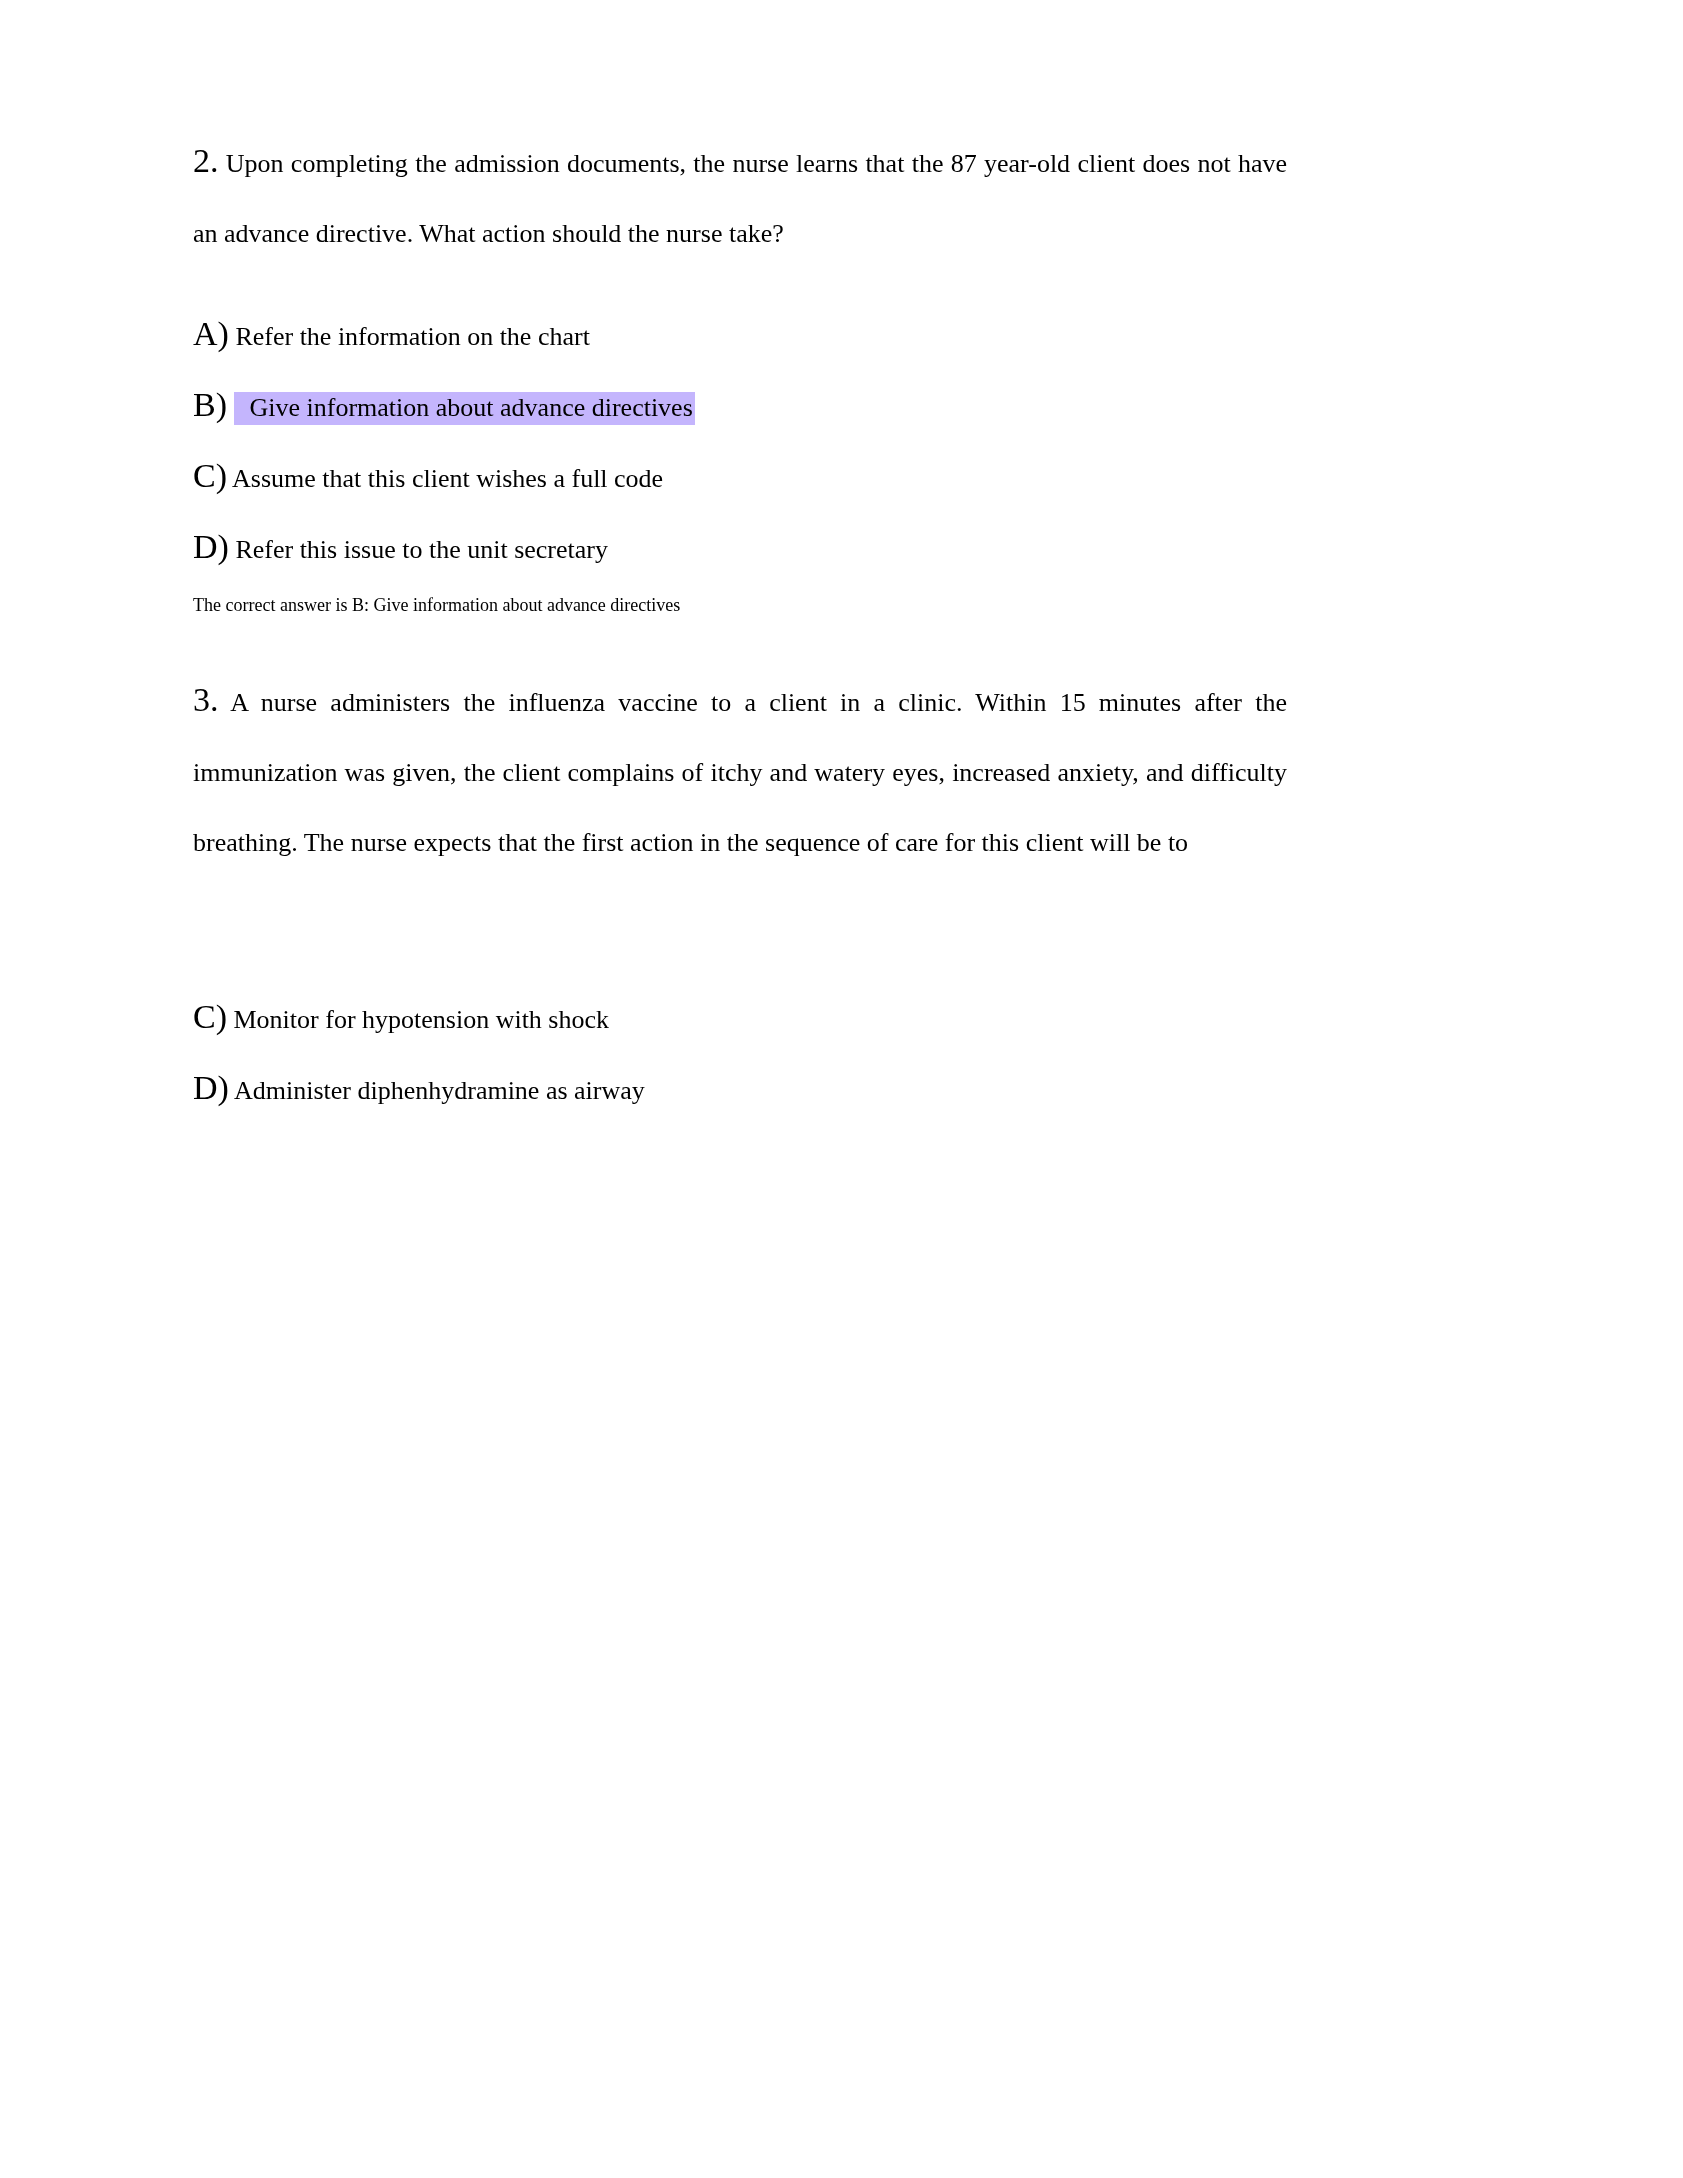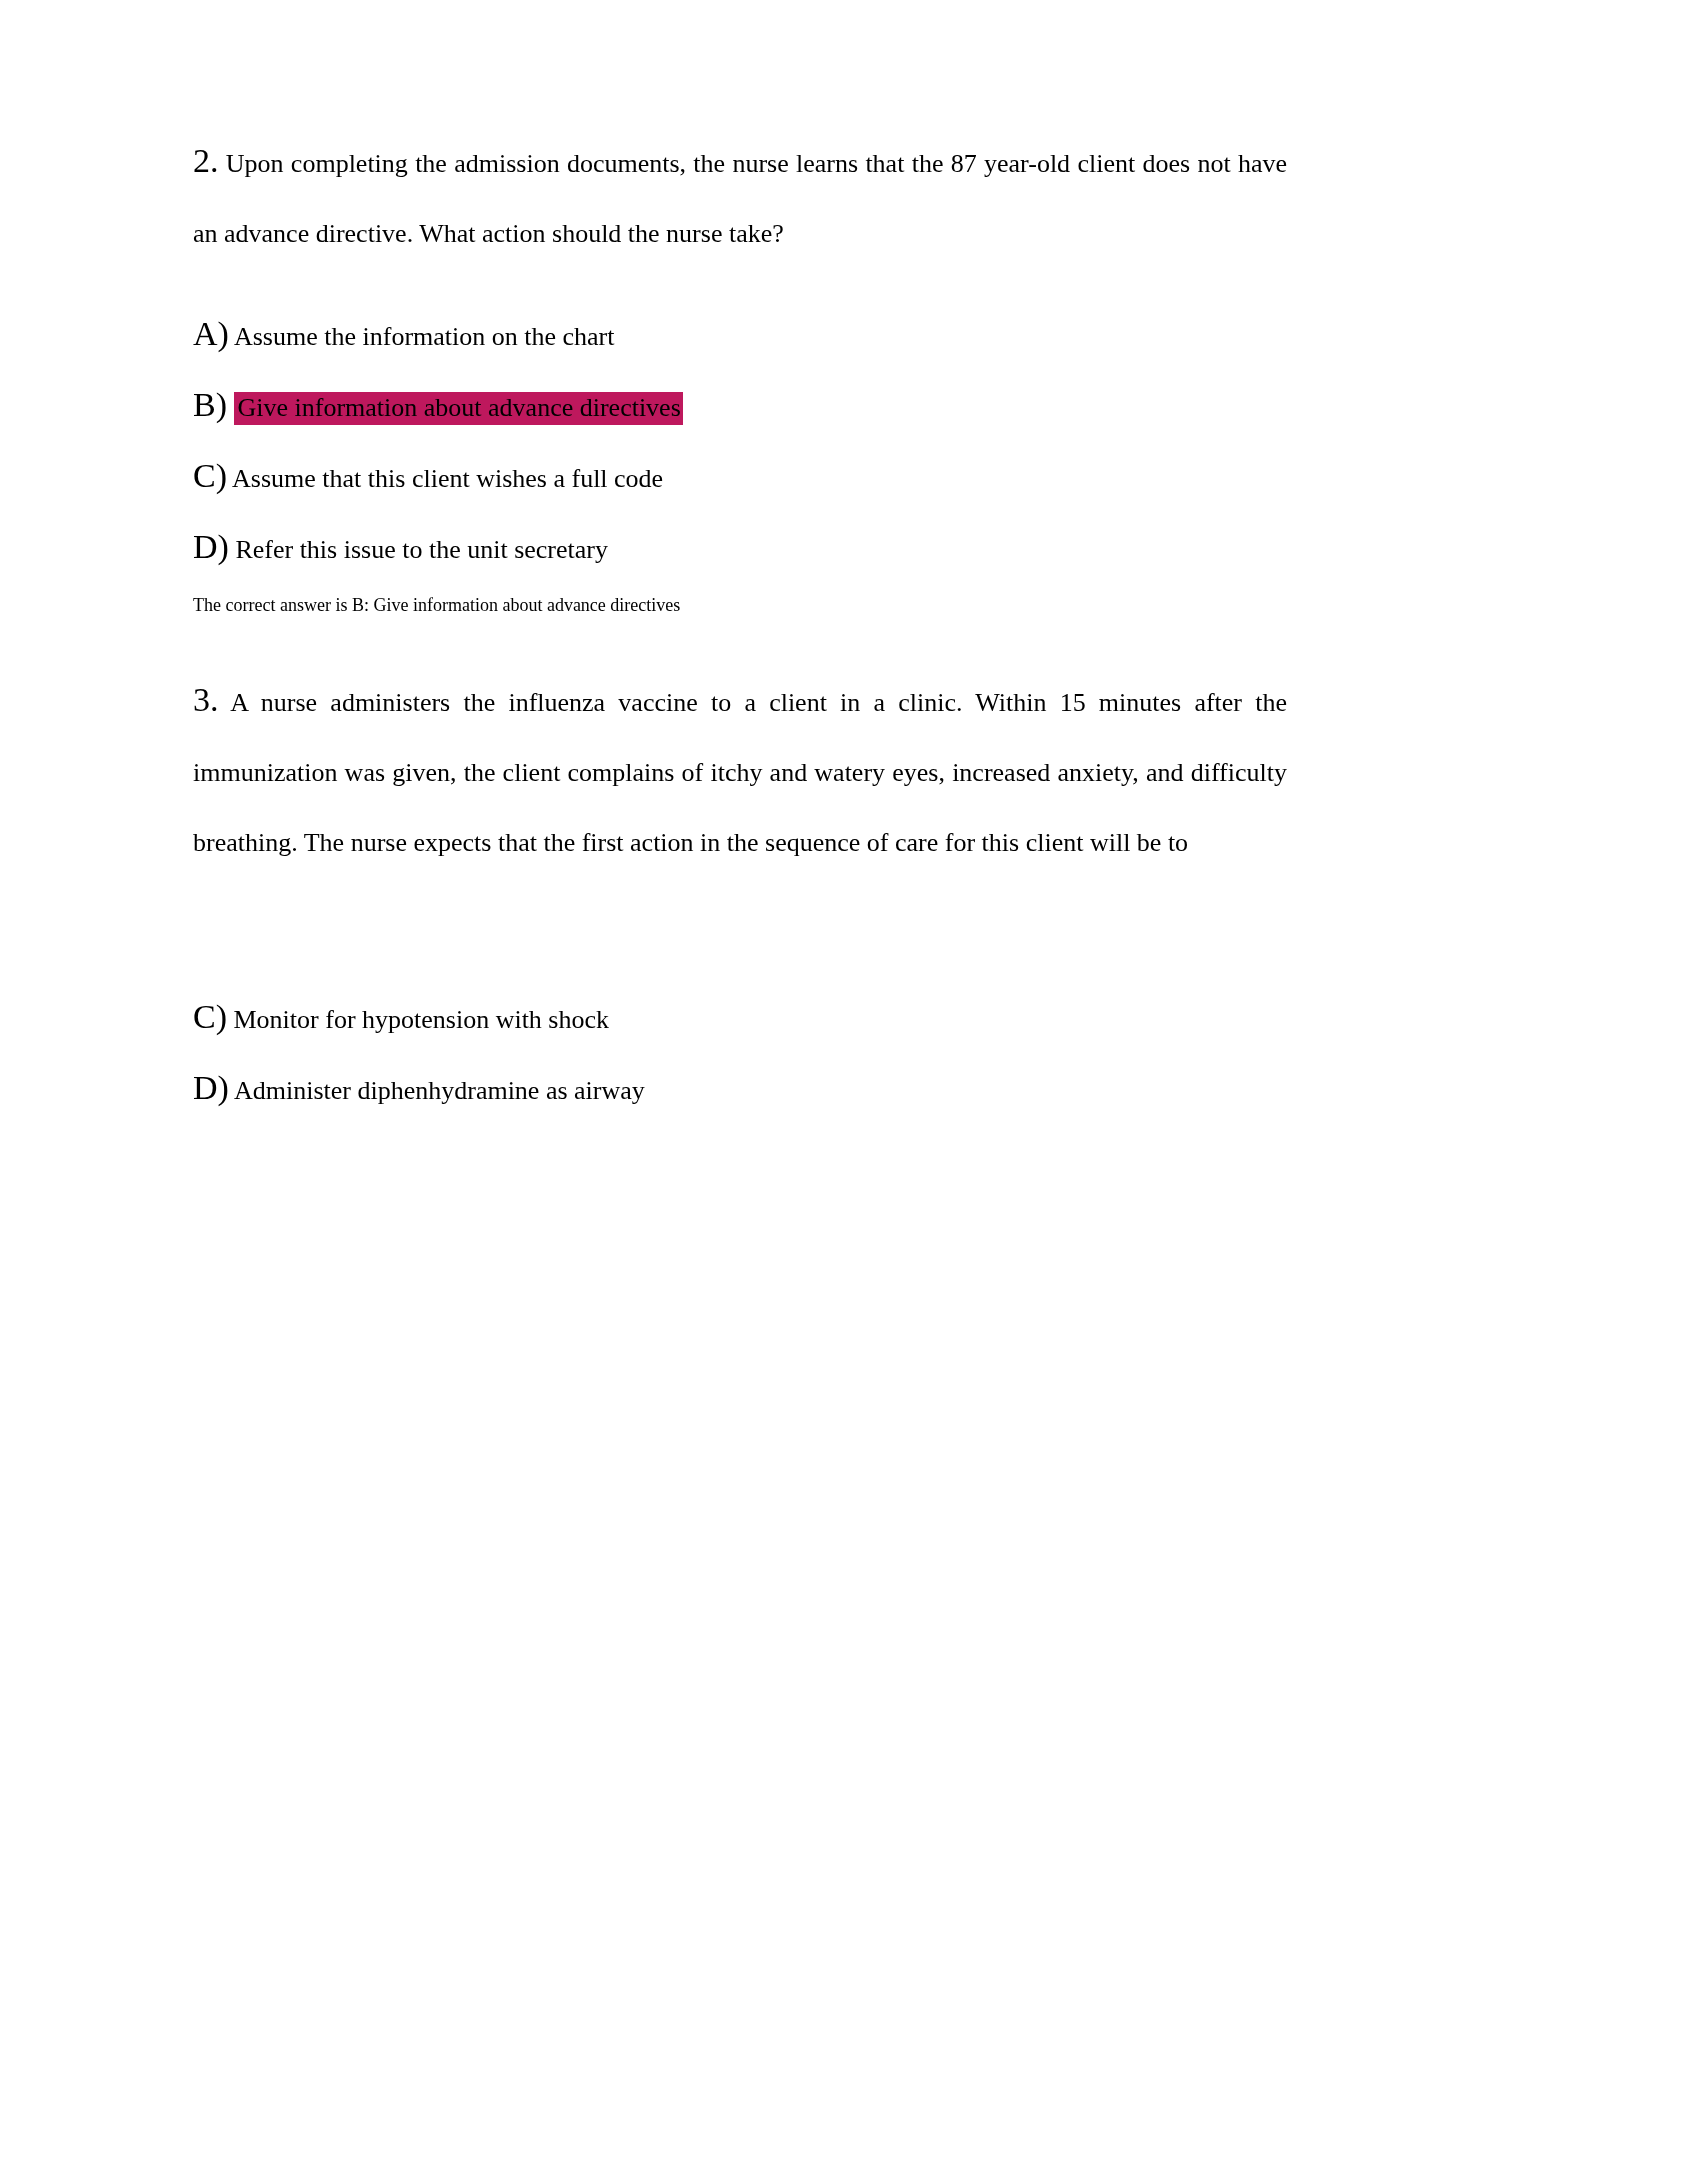--- a/index.html
+++ b/index.html
@@ -54,22 +54,22 @@
 
   .option .olabel {
     font-size: 34px;
   }
 
   .option .otext {
     font-size: 26px;
   }
 
   .option .otext.hl {
-    background-color: #be185d;
-    padding: 1px 2px 3px 4px;
+    background-color: #c4b5fd;
+    padding: 1px 2px 3px 16px;
   }
 
   
   .answer-line {
     font-size: 18px;
     line-height: 30px;
     margin: 0;
     color: #000000;
   }
 
@@ -83,21 +83,21 @@
 </head>
 <body>
 
 <div class="page">
   <div class="content">
 
     <p class="question"><span class="qnum">2.</span> <span>Upon completing the admission documents, the nurse learns that the 87 year-old client does not have an advance directive. What action should the nurse take?</span></p>
 
     <div class="sp-q-to-opt"></div>
 
-    <p class="option"><span class="olabel">A)</span> <span class="otext">Assume the information on the chart</span></p>
+    <p class="option"><span class="olabel">A)</span> <span class="otext">Refer the information on the chart</span></p>
 
     <div class="sp-opt"></div>
 
     <p class="option"><span class="olabel">B)</span> <span class="otext hl">Give information about advance directives</span></p>
 
     <div class="sp-opt"></div>
 
     <p class="option"><span class="olabel">C)</span> <span class="otext">Assume that this client wishes a full code</span></p>
 
     <div class="sp-opt"></div>

